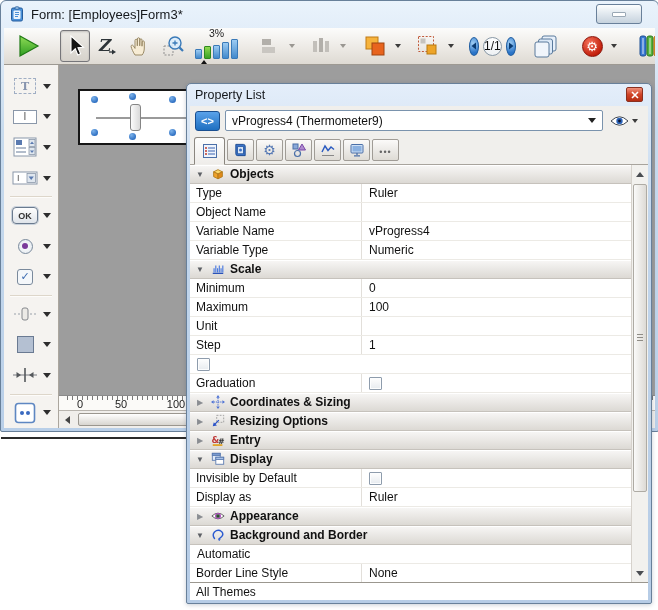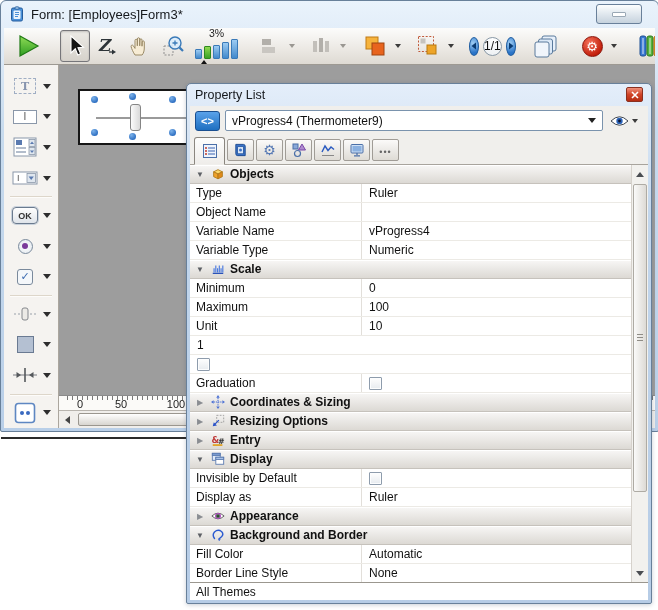--- a/index.html
+++ b/index.html
@@ -543,25 +543,23 @@
               </div>
             </div>
             <div class="pl-row">
               <div class="lbl">Maximum</div>
               <div class="val">
                 <span>100</span>
               </div>
             </div>
             <div class="pl-row">
               <div class="lbl">Unit</div>
-              <div class="val">
-                <span>10</span>
-              </div>
-            </div>
-            <div class="pl-row">
+            </div>
+            <div class="pl-row">
+              <div class="lbl">Step</div>
               <div class="val">
                 <span>1</span>
               </div>
             </div>
             <div class="pl-row">
               <div class="val">
                 <span class="cb"></span>
               </div>
             </div>
             <div class="pl-row">
@@ -643,21 +641,20 @@
               <span class="tri">▼</span>
               <span class="sec-icon">
                 <svg width="14" height="14" viewBox="0 0 16 16">
                   <path d="M4 12 Q1 8 4 4.5 Q8 1 12 4 Q15 7 12 10 L9 12.5" fill="none" stroke="#2a5ad0" stroke-width="1.6" stroke-linecap="round"></path>
                   <path d="M8 13.5 l3.2 -1.2 l-1.6 2.6 Z" fill="#2a5ad0"></path>
                 </svg>
               </span>
               <span>Background and Border</span>
             </div>
             <div class="pl-row">
-              <div class="lbl">Fill Color</div>
               <div class="val">
                 <span>Automatic</span>
               </div>
             </div>
             <div class="pl-row">
               <div class="lbl">Border Line Style</div>
               <div class="val">
                 <span>None</span>
               </div>
             </div>

